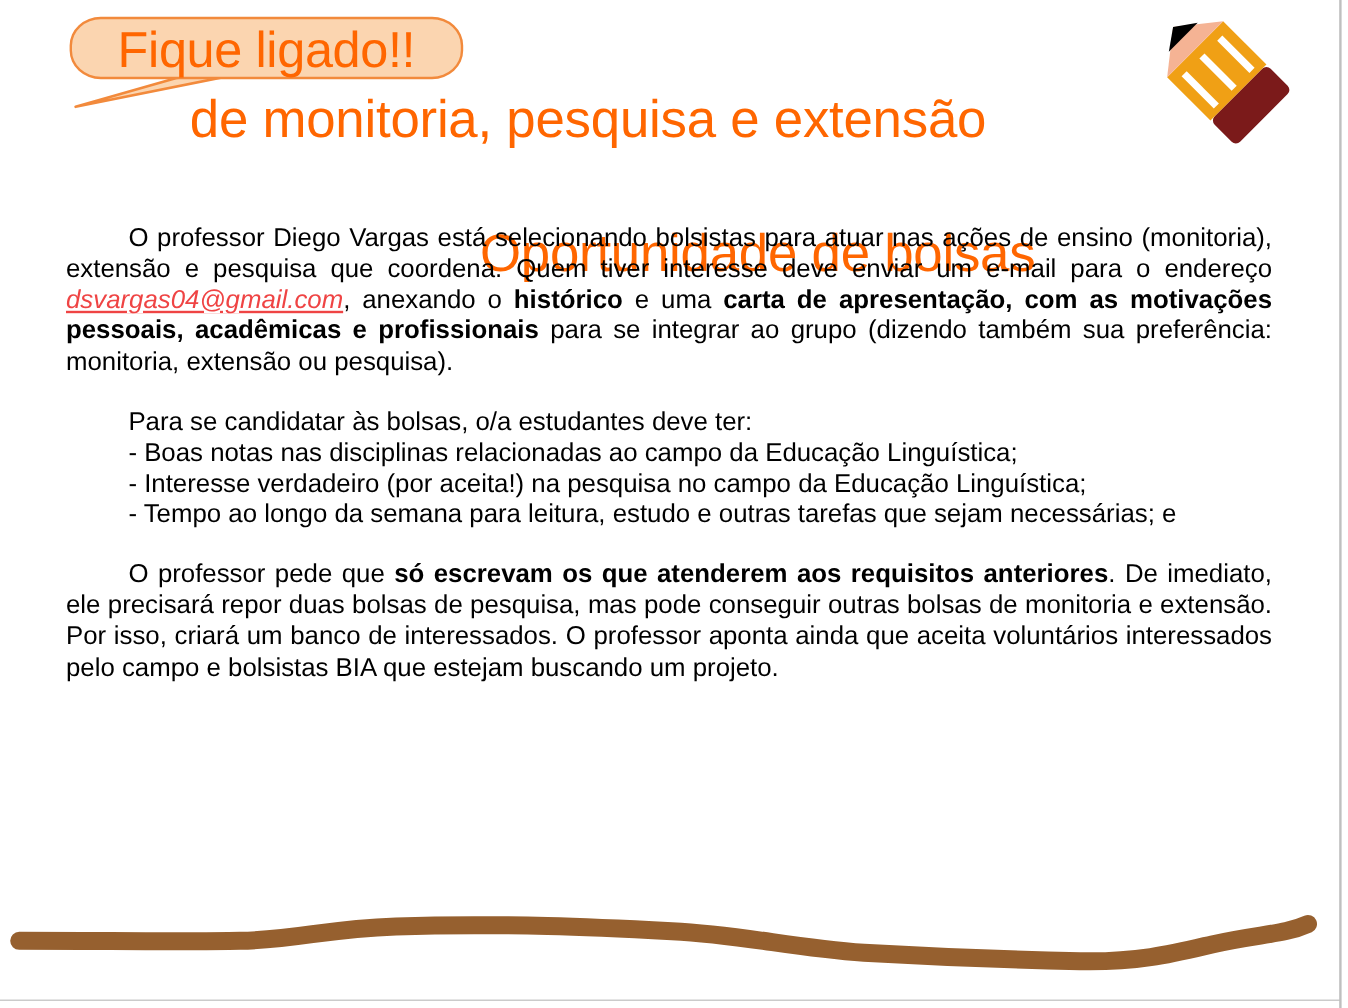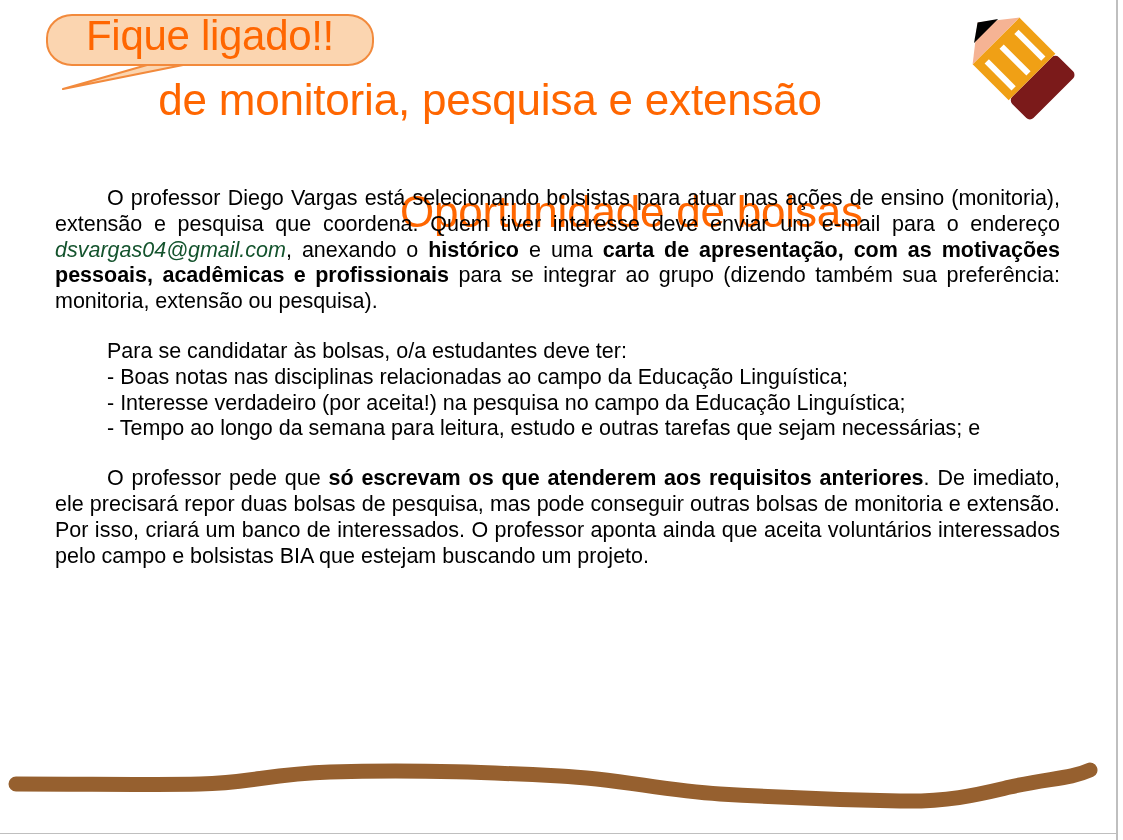--- a/index.html
+++ b/index.html
@@ -54,30 +54,30 @@
     font-family: "Liberation Sans", sans-serif;
     white-space: pre-line;
     letter-spacing: -0.2px;
   }
   #title-line1 { display: block; padding-left: 340px; text-align: left; }
   #title-line2 { display: block; text-align: center; padding-right: 60px; }
 
   
   #speech-bubble {
     position: absolute;
-    left: 46px;
+    left: 58px;
     top: 14px;
     width: 328px;
     height: 52px;
     background: #FBD5B0;
     border: 2px solid #F28A3C;
     border-radius: 26px / 24px;
     box-sizing: border-box;
     display: flex;
-    align-items: flex-start;
+    align-items: flex-end;
     justify-content: center;
   }
   #speech-bubble-label {
     color: #FF6600;
     font-size: 42px;
     line-height: 42px;
     font-family: "Liberation Sans", sans-serif;
     letter-spacing: -0.3px;
     white-space: nowrap;
     position: relative;
@@ -127,21 +127,22 @@
   }
   .listline.justified {
     white-space: normal;
     text-align: justify;
     text-indent: 52px;
     padding-left: 0;
   }
   b { font-weight: bold; }
   .email {
     font-style: italic;
-    color: #14532d;
+    text-decoration: underline;
+    color: #ef4444;
   }
   sup { font-size: 0.66em; vertical-align: super; }
 
   
   #squiggle {
     position: absolute;
     left: 0px;
     top: 752px;
     width: 1123px;
     height: 70px;

